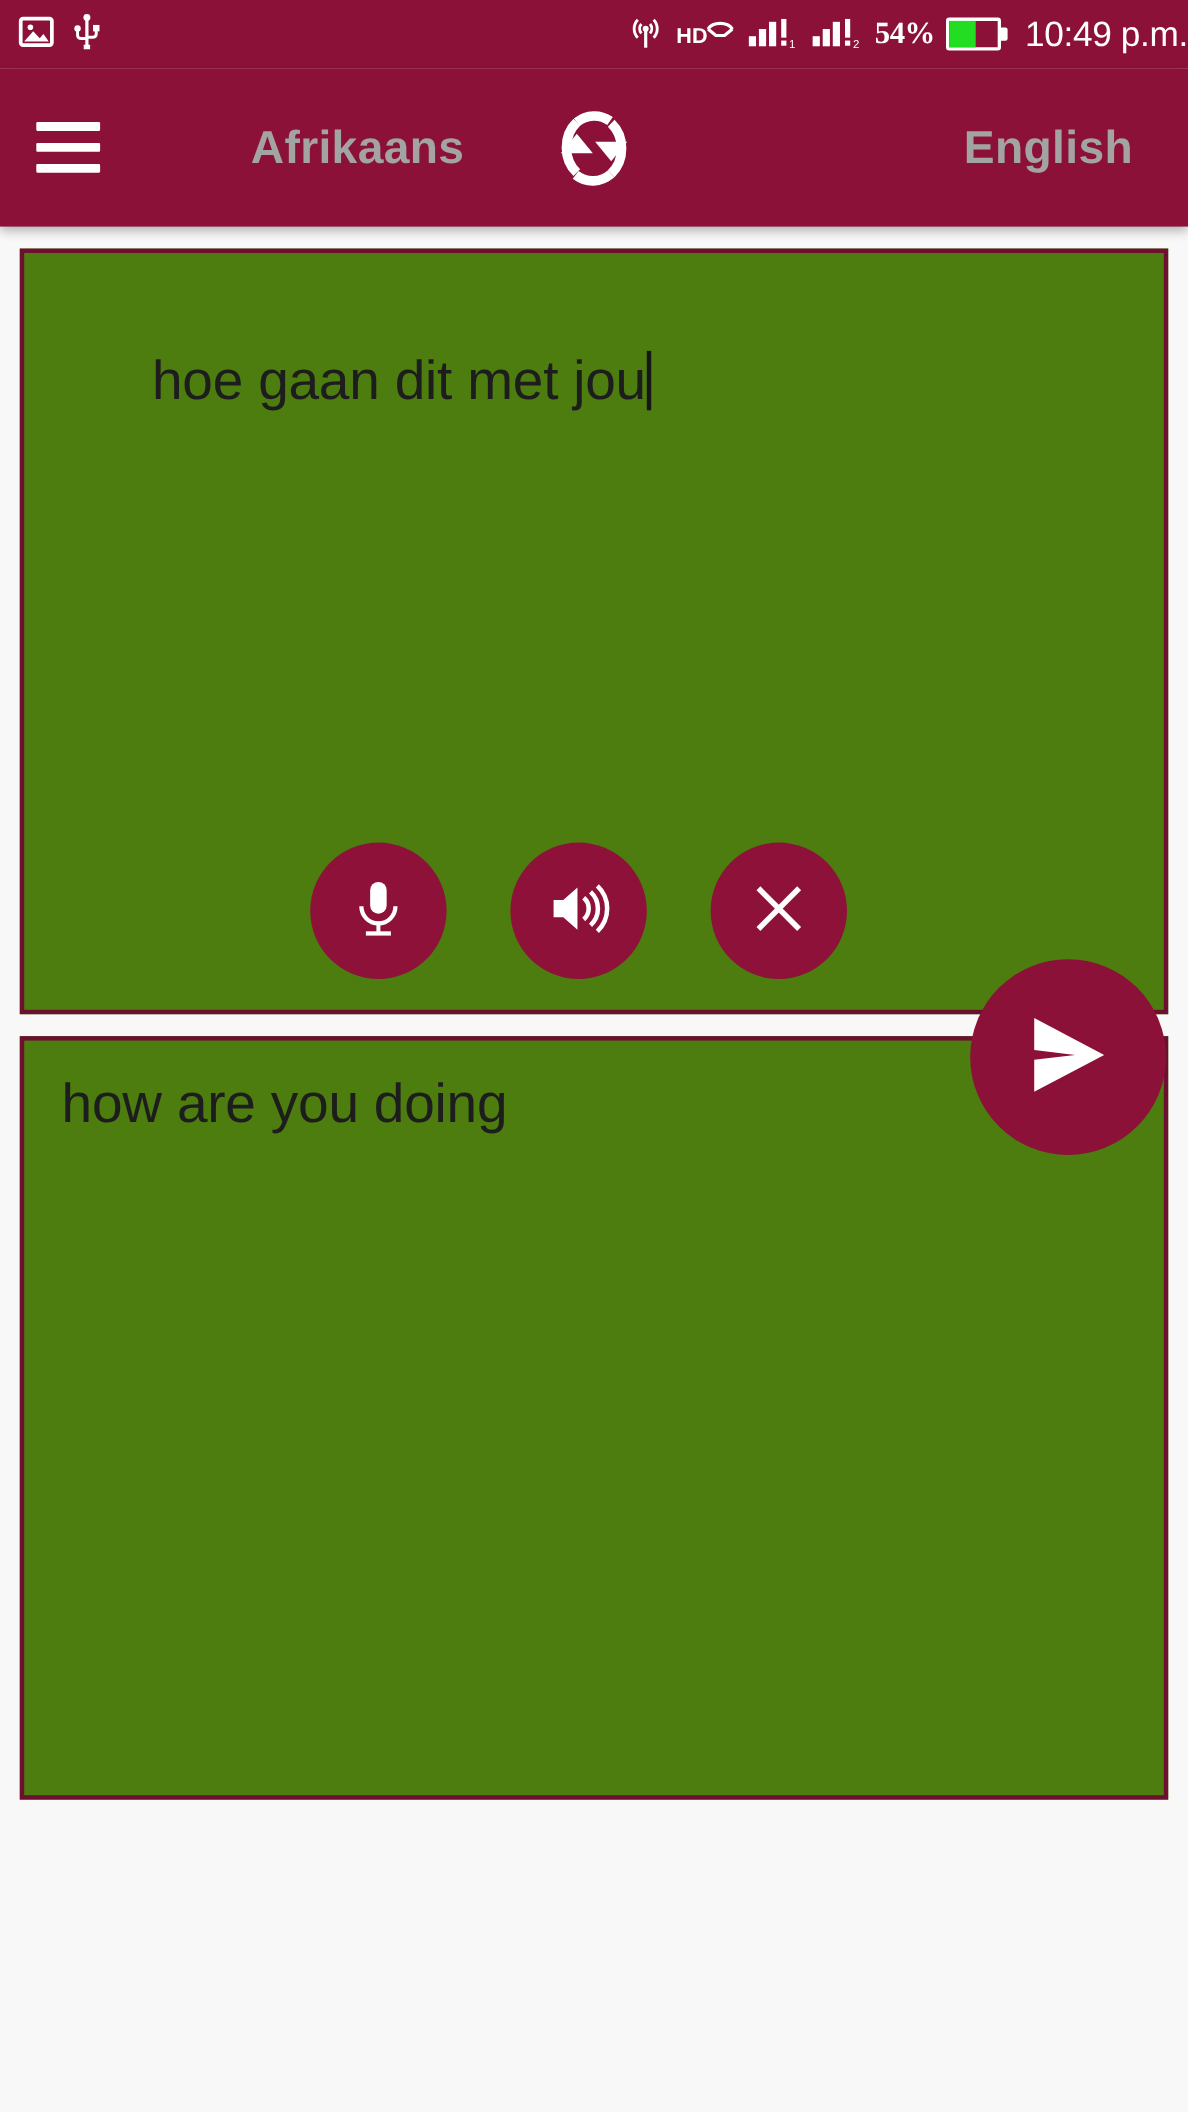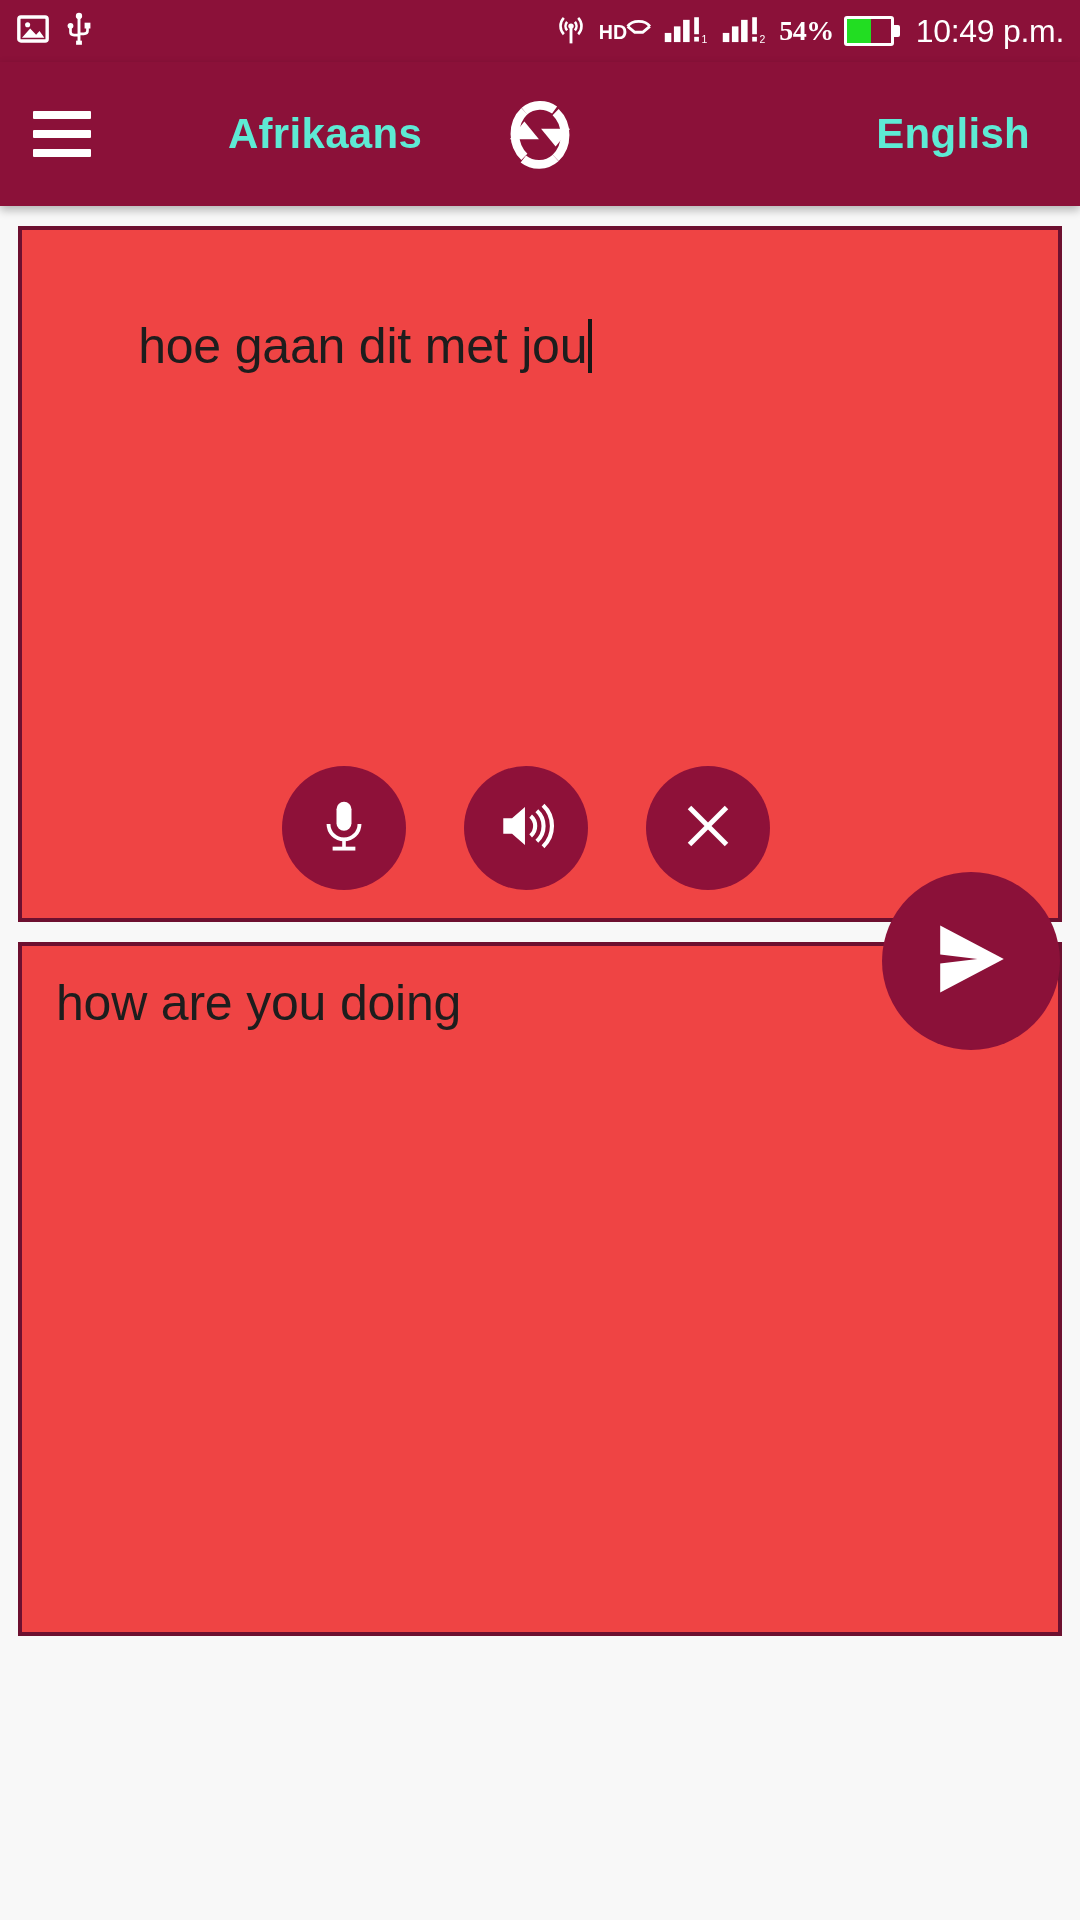--- a/index.html
+++ b/index.html
@@ -11,21 +11,21 @@
   }
   #app { position:relative; width:1080px; height:1920px; background:#f8f8f8; }
 
   
   .statusbar{
     position:absolute; top:0; left:0; width:1080px; height:62px;
     background:#8b1139; color:#ffffff;
     display:flex; align-items:center;
   }
   .sb-left{ display:flex; align-items:center; gap:14px; padding-left:16px; }
-  .sb-right{ margin-left:auto; display:flex; align-items:center; gap:10px; padding-right:16px; }
+  .sb-right{ margin-left:auto; display:flex; align-items:center; gap:10px; }
   .sb-icon{ display:block; }
   .sb-pct{ font-size:28px; font-weight:600; letter-spacing:-0.5px; line-height:1;font-family:Liberation Serif, serif; }
   .sb-clock{ font-size:32px; font-weight:500; letter-spacing:-0.3px; line-height:1; margin-left:6px;}
 
   .battery{ position:relative; width:56px; height:30px; }
   .battery-body{
     position:absolute; left:0; top:0; width:50px; height:30px;
     border:3px solid #fff; border-radius:3px;
   }
   .battery-fill{
@@ -46,34 +46,34 @@
     z-index:5;
   }
   .hamburger{
     width:120px; height:144px;
     display:flex; flex-direction:column; align-items:center; justify-content:center; gap:11px;
     padding-left:4px;
   }
   .hamburger span{ display:block; width:58px; height:8px; background:#fff; border-radius:1px; }
 
   .lang{
-    color:#5eead4; font-size:42px; font-weight:bold; letter-spacing:0.3px;
+    color:#a3a3a3; font-size:42px; font-weight:bold; letter-spacing:0.3px;
     text-align:center;
   }
   .lang-src{ position:absolute; left:190px; top:0; width:270px; height:144px;
              display:flex; align-items:center; justify-content:center; }
   .lang-dst{ position:absolute; left:610px; top:0; width:420px; height:144px;
              display:flex; align-items:center; justify-content:flex-end; }
   .swapbtn{ position:absolute; left:470px; top:0; width:140px; height:144px;
             display:flex; align-items:center; justify-content:center; }
 
   
   .panel{
     position:absolute; left:18px; width:1044px;
-    background:#ef4444;
+    background:#4d7c0f;
     border:4px solid #6d1030;
   }
   #panel-source{ top:226px; height:696px; }
   #panel-target{ top:942px; height:694px; }
 
   .panel-text{
     position:absolute; left:34px; top:28px; right:40px;
     font-size:50px; color:#1d1d1d; line-height:1.18;
     letter-spacing:-0.2px;
     white-space:pre-wrap; word-break:break-word;

